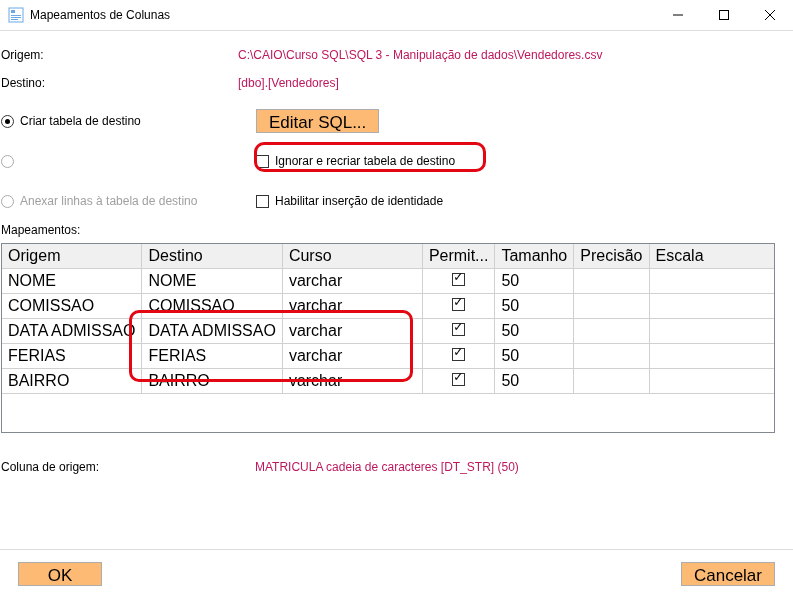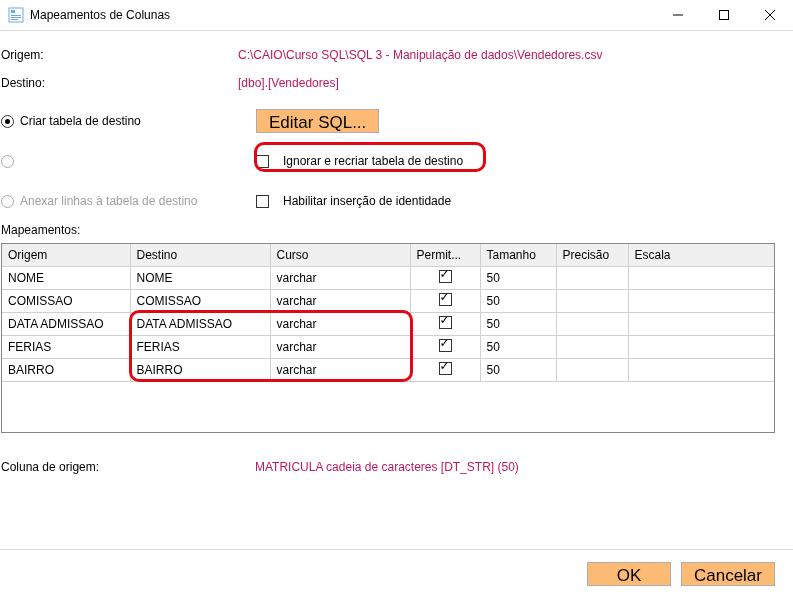--- a/index.html
+++ b/index.html
@@ -43,21 +43,21 @@
 .radio-row, .check-row { display: flex; align-items: center; margin-bottom: 16px; min-height: 24px; }
 .radio-row .label, .check-row .label { width: 255px; display: flex; align-items: center; gap: 6px; }
 .radio, .checkbox {
   width: 13px; height: 13px; border: 1px solid #333; display: inline-flex; align-items: center; justify-content: center;
   background: #fff;
 }
 .radio { border-radius: 50%; }
 .radio.checked::after { content: ""; width: 5px; height: 5px; background: #000; border-radius: 50%; }
 .radio.disabled, .checkbox.disabled { border-color: #aaa; }
 .disabled-text { color: #a0a0a0; }
-.check-label { display: flex; align-items: center; gap: 14px; }
+.check-label { display: flex; align-items: center; gap: 6px; }
 button.win {
   background: #fdba74;
   border: 1px solid #adadad;
   padding: 3px 12px;
   font-family: inherit;
   font-size: 17px;
   cursor: pointer;
   min-width: 110px;
   height: 24px;
 }
@@ -75,21 +75,21 @@
   overflow: hidden;
   position: relative;
   background: #fff;
 }
 table { border-collapse: collapse; width: 100%; }
 th, td {
   border: 1px solid #d0d0d0;
   padding: 3px 6px;
   text-align: left;
   font-weight: normal;
-  font-size: 12px;
+  font-size: 16px;
   height: 22px;
   white-space: nowrap;
 }
 th {
   background: #f0f0f0;
   border-top: none;
   position: relative;
 }
 th:first-child, td:first-child { border-left: none; }
 th:last-child, td:last-child { border-right: none; }
@@ -98,21 +98,21 @@
 .cb { display: inline-block; width: 13px; height: 13px; border: 1px solid #333; background: #fff; position: relative; }
 .cb.checked::after {
   content: "✓"; position: absolute; top: -3px; left: 0; font-size: 12px; line-height: 13px; color: #000;
 }
 .footer-bar {
   position: absolute;
   bottom: 0; left: 0; right: 0;
   height: 48px;
   border-top: 1px solid #ddd;
   display: flex;
-  justify-content: flex-end;
+  justify-content: space-between;
   align-items: center;
   padding: 0 18px;
   gap: 10px;
 }
 .col-origem { width: 128px; }
 .col-destino { width: 140px; }
 .col-tipo { width: 140px; }
 .col-permit { width: 70px; }
 .col-tamanho { width: 76px; }
 .col-precisao { width: 72px; }

